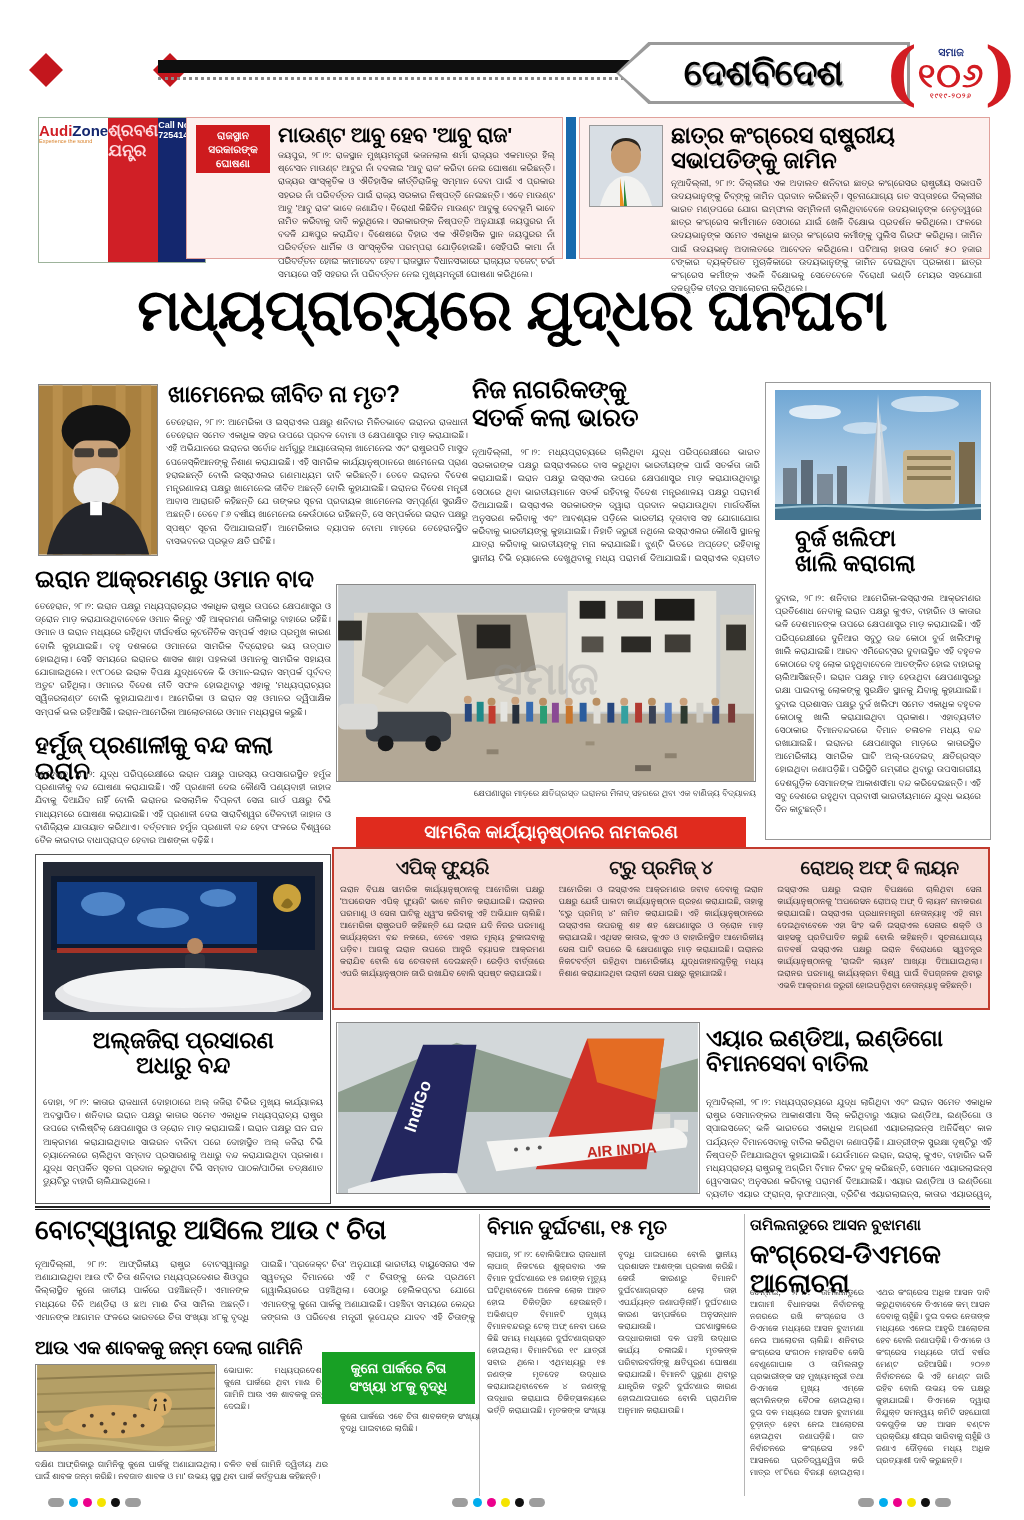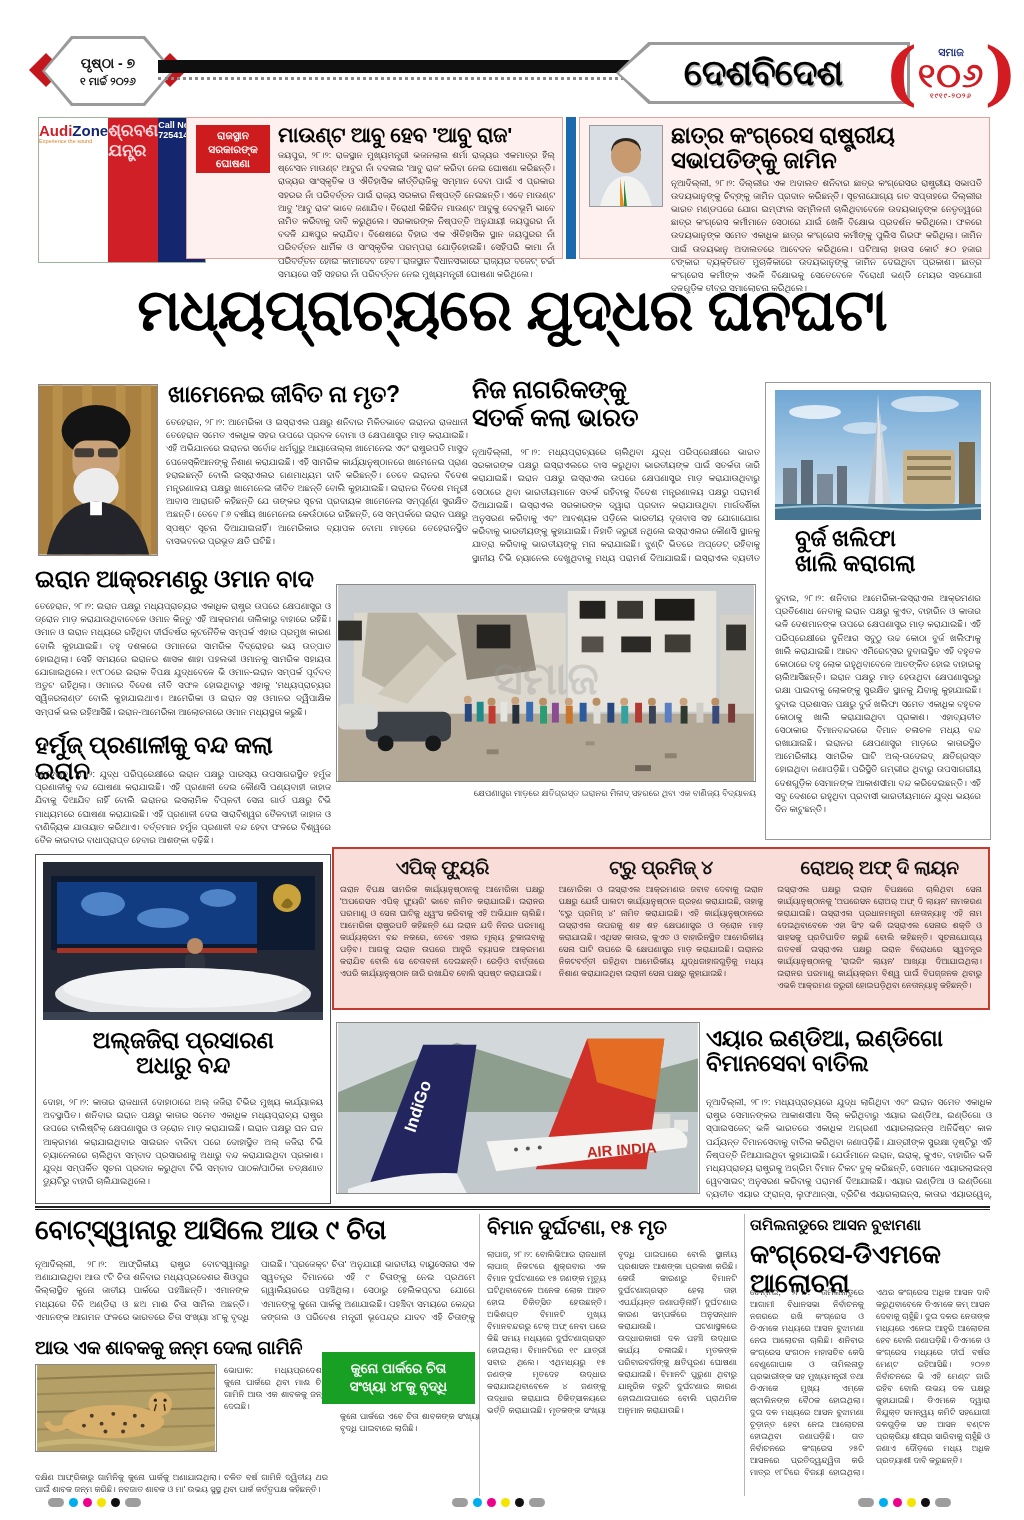--- a/index.html
+++ b/index.html
@@ -81,27 +81,20 @@
   .pill{width:16px;height:9px;border-radius:5px;background:#9d9d9d;display:inline-block;}
   .c-c{background:#00adee}.c-m{background:#ec008c}.c-y{background:#f5e400}.c-k{background:#111}
 </style>
 </head>
 <body>
 
 <div id="page">
 
   <div class="abs red-diamond" style="left:34px;top:58px;"></div>
   <div class="abs red-diamond" style="left:158px;top:58px;"></div>
-  <div class="abs hexwrap">
-    <div class="hex-o"></div>
-    <div class="hex-i">
-      <span>ପୃଷ୍ଠା - ୭</span>
-      <span class="sm">୧ ମାର୍ଚ୍ଚ ୨୦୨୬</span>
-    </div>
-  </div>
   <div class="abs blackbar"></div>
   <div class="abs dotbar"></div>
   <div class="abs pennant-o"></div>
   <div class="abs pennant-i">
     <div>ଦେଶବିଦେଶ</div>
   </div>
   <div class="abs masthead">
     <span class="brk">(</span>
     <div class="mast-mid">
       <span class="mast-paper">ସମାଜ</span>
@@ -261,20 +254,21 @@
         <circle cx="261" cy="118" r="4" fill="#b98f63"></circle>
       <circle cx="289" cy="118" r="4" fill="#caa27d"></circle>
         <circle cx="317" cy="118" r="4" fill="#b98f63"></circle>
       <circle cx="349" cy="118" r="4" fill="#caa27d"></circle>
         <circle cx="381" cy="118" r="4" fill="#b98f63"></circle>
     </g>
     <text x="210" y="110" font-size="46" fill="#9a9a9a" opacity="0.35" font-weight="bold" text-anchor="middle">ସମାଜ</text>
   </svg>
   <div class="abs caption" style="left:336px;top:788px;width:420px;">କ୍ଷେପଣାସ୍ତ୍ର ମାଡ଼ରେ କ୍ଷତିଗ୍ରସ୍ତ ଇରାନର ମିଳାଦ୍ ସହରରେ ଥିବା ଏକ ବାଣିଜ୍ୟ ବିଦ୍ୟାଳୟ</div>
 
+  <div class="abs opsbanner">ସାମରିକ କାର୍ଯ୍ୟାନୁଷ୍ଠାନର ନାମକରଣ</div>
   <div class="abs opsbox">
     <div class="opscol">
       <h3>ଏପିକ୍ ଫ୍ୟୁରି</h3>
       <div class="body-sm">ଇରାନ ବିପକ୍ଷ ସାମରିକ କାର୍ଯ୍ୟାନୁଷ୍ଠାନକୁ ଆମେରିକା ପକ୍ଷରୁ 'ଅପରେସନ ଏପିକ୍ ଫ୍ୟୁରି' ଭାବେ ନାମିତ କରାଯାଇଛି। ଇରାନର ପରମାଣୁ ଓ ସେନା ଘାଟିକୁ ଧ୍ୱଂସ କରିବାକୁ ଏହି ଅଭିଯାନ ଚାଲିଛି। ଆମେରିକା ରାଷ୍ଟ୍ରପତି କହିଛନ୍ତି ଯେ ଇରାନ ଯଦି ନିଜର ପରମାଣୁ କାର୍ଯ୍ୟକ୍ରମ ବନ୍ଦ ନକରେ, ତେବେ ଏହାର ମୂଲ୍ୟ ଚୁକାଇବାକୁ ପଡ଼ିବ। ଆଗକୁ ଇରାନ ଉପରେ ଆହୁରି ବ୍ୟାପକ ଆକ୍ରମଣ କରାଯିବ ବୋଲି ସେ ଚେତାବନୀ ଦେଇଛନ୍ତି। ରେଡ଼ିଓ ବାର୍ତ୍ତାରେ ଏପରି କାର୍ଯ୍ୟାନୁଷ୍ଠାନ ଜାରି ରଖାଯିବ ବୋଲି ସ୍ପଷ୍ଟ କରାଯାଇଛି।</div>
     </div>
     <div class="opscol">
       <h3>ଟ୍ରୁ ପ୍ରମିଜ୍ ୪</h3>
       <div class="body-sm">ଆମେରିକା ଓ ଇସ୍ରାଏଲ ଆକ୍ରମଣର ଜବାବ ଦେବାକୁ ଇରାନ ପକ୍ଷରୁ ଯେଉଁ ପାଲଟା କାର୍ଯ୍ୟାନୁଷ୍ଠାନ ଗ୍ରହଣ କରାଯାଇଛି, ତାହାକୁ 'ଟ୍ରୁ ପ୍ରମିଜ୍ ୪' ନାମିତ କରାଯାଇଛି। ଏହି କାର୍ଯ୍ୟାନୁଷ୍ଠାନରେ ଇସ୍ରାଏଲ ଉପରକୁ ଶହ ଶହ କ୍ଷେପଣାସ୍ତ୍ର ଓ ଡ୍ରୋନ ମାଡ଼ କରାଯାଇଛି। ଏଥିସହ କାତାର, କୁଏତ ଓ ବାହାରିନସ୍ଥିତ ଆମେରିକୀୟ ସେନା ଘାଟି ଉପରେ ଭି କ୍ଷେପଣାସ୍ତ୍ର ମାଡ଼ କରାଯାଇଛି। ଇରାନର ନିକଟବର୍ତ୍ତୀ ରହିଥିବା ଆମେରିକୀୟ ଯୁଦ୍ଧଜାହାଜଗୁଡ଼ିକୁ ମଧ୍ୟ ନିଶାଣ କରାଯାଇଥିବା ଇରାନୀ ସେନା ପକ୍ଷରୁ କୁହାଯାଇଛି।</div>
     </div>
     <div class="opscol">
@@ -356,21 +350,21 @@
       <circle cx="88" cy="68" r="2"></circle>
         <circle cx="108" cy="62" r="2"></circle>
         <circle cx="48" cy="62" r="2"></circle>
     </g>
     <path d="M0 82 Q40 74 90 82 T182 80" stroke="#c7b578" stroke-width="5" fill="none"></path>
   </svg>
   <div class="abs body-sm" style="left:224px;top:1364px;width:104px;height:92px;">ଭୋପାଳ: ମଧ୍ୟପ୍ରଦେଶର କୁନୋ ପାର୍କରେ ଥିବା ମାଈ ଚିତା ଗାମିନି ଆଉ ଏକ ଶାବକକୁ ଜନ୍ମ ଦେଇଛି।</div>
   <div class="abs greenbox preline" style="left:322px;top:1352px;width:153px;height:52px;">କୁନୋ ପାର୍କରେ ଚିତା
 ସଂଖ୍ୟା ୪୮କୁ ବୃଦ୍ଧି</div>
   <div class="abs body-sm" style="left:340px;top:1410px;width:140px;height:46px;">କୁନୋ ପାର୍କରେ ଏବେ ଚିତା ଶାବକଙ୍କ ସଂଖ୍ୟା ବୃଦ୍ଧି ପାଇବାରେ ଲାଗିଛି।</div>
-  <div class="abs body-sm" style="left:35px;top:1458px;width:293px;height:40px;margin-top:13px;">ଦକ୍ଷିଣ ଆଫ୍ରିକାରୁ ଗାମିନିକୁ କୁନୋ ପାର୍କକୁ ଅଣାଯାଇଥିଲା। ଚଳିତ ବର୍ଷ ଗାମିନି ଦ୍ୱିତୀୟ ଥର ପାଇଁ ଶାବକ ଜନ୍ମ କରିଛି। ନବଜାତ ଶାବକ ଓ ମା' ଉଭୟ ସୁସ୍ଥ ଥିବା ପାର୍କ କର୍ତ୍ତୃପକ୍ଷ କହିଛନ୍ତି।</div>
+  <div class="abs body-sm" style="left:35px;top:1458px;width:293px;height:40px;">ଦକ୍ଷିଣ ଆଫ୍ରିକାରୁ ଗାମିନିକୁ କୁନୋ ପାର୍କକୁ ଅଣାଯାଇଥିଲା। ଚଳିତ ବର୍ଷ ଗାମିନି ଦ୍ୱିତୀୟ ଥର ପାଇଁ ଶାବକ ଜନ୍ମ କରିଛି। ନବଜାତ ଶାବକ ଓ ମା' ଉଭୟ ସୁସ୍ଥ ଥିବା ପାର୍କ କର୍ତ୍ତୃପକ୍ଷ କହିଛନ୍ତି।</div>
 
   <div class="abs hl" style="left:487px;top:1216px;width:250px;font-size:20px;">ବିମାନ ଦୁର୍ଘଟଣା, ୧୫ ମୃତ</div>
   <div class="abs body-sm two-col" style="left:487px;top:1248px;width:250px;height:248px;">ଲାପାଜ୍, ୨୮।୨: ବୋଲିଭିଆର ରାଜଧାନୀ ଲାପାଜ୍ ନିକଟରେ ଶୁକ୍ରବାର ଏକ ବିମାନ ଦୁର୍ଘଟଣାରେ ୧୫ ଜଣଙ୍କ ମୃତ୍ୟୁ ଘଟିଥିବାବେଳେ ଅନେକ ଲୋକ ଆହତ ହୋଇ ଚିକିତ୍ସିତ ହେଉଛନ୍ତି। ଅଭିଶପ୍ତ ବିମାନଟି ମୁଖ୍ୟ ବିମାନବନ୍ଦରରୁ ଟେକ୍ ଅଫ୍ ନେବା ପରେ କିଛି ସମୟ ମଧ୍ୟରେ ଦୁର୍ଘଟଣାଗ୍ରସ୍ତ ହୋଇଥିଲା। ବିମାନଟିରେ ୧୯ ଯାତ୍ରୀ ସବାର ଥିଲେ। ଏଥିମଧ୍ୟରୁ ୧୫ ଜଣଙ୍କ ମୃତଦେହ ଉଦ୍ଧାର କରାଯାଇଥିବାବେଳେ ୪ ଜଣଙ୍କୁ ଉଦ୍ଧାର କରାଯାଇ ଚିକିତ୍ସାଳୟରେ ଭର୍ତ୍ତି କରାଯାଇଛି। ମୃତକଙ୍କ ସଂଖ୍ୟା ବୃଦ୍ଧି ପାଇପାରେ ବୋଲି ସ୍ଥାନୀୟ ପ୍ରଶାସନ ଆଶଙ୍କା ପ୍ରକାଶ କରିଛି। କେଉଁ କାରଣରୁ ବିମାନଟି ଦୁର୍ଘଟଣାଗ୍ରସ୍ତ ହେଲା ତାହା ଏପର୍ଯ୍ୟନ୍ତ ଜଣାପଡ଼ିନାହିଁ। ଦୁର୍ଘଟଣାର କାରଣ ସମ୍ପର୍କରେ ଅନୁସନ୍ଧାନ କରାଯାଉଛି। ଘଟଣାସ୍ଥଳରେ ଉଦ୍ଧାରକାରୀ ଦଳ ପହଞ୍ଚି ଉଦ୍ଧାର କାର୍ଯ୍ୟ ଚଳାଇଛି। ମୃତକଙ୍କ ପରିବାରବର୍ଗଙ୍କୁ କ୍ଷତିପୂରଣ ଘୋଷଣା କରାଯାଇଛି। ବିମାନଟି ପୁରୁଣା ଥିବାରୁ ଯାନ୍ତ୍ରିକ ତ୍ରୁଟି ଦୁର୍ଘଟଣାର କାରଣ ହୋଇଥାଇପାରେ ବୋଲି ପ୍ରାଥମିକ ଅନୁମାନ କରାଯାଉଛି।</div>
 
   <div class="abs bk-kicker" style="left:750px;top:1216px;width:240px;">ତାମିଲନାଡୁରେ ଆସନ ବୁଝାମଣା</div>
   <div class="abs hl" style="left:750px;top:1240px;width:240px;font-size:26px;">କଂଗ୍ରେସ-ଡିଏମକେ ଆଲୋଚନା</div>
   <div class="abs body-sm two-col" style="left:750px;top:1286px;width:240px;height:210px;">ଚେନ୍ନଇ, ୨୮।୨: ତାମିଲନାଡୁରେ ଆଗାମୀ ବିଧାନସଭା ନିର୍ବାଚନକୁ ନଜରରେ ରଖି କଂଗ୍ରେସ ଓ ଡିଏମକେ ମଧ୍ୟରେ ଆସନ ବୁଝାମଣା ନେଇ ଆଲୋଚନା ଚାଲିଛି। ଶନିବାର କଂଗ୍ରେସ ସଂଗଠନ ମହାସଚିବ କେସି ବେଣୁଗୋପାଳ ଓ ତାମିଲନାଡୁ ପ୍ରଭାରୀଙ୍କ ସହ ମୁଖ୍ୟମନ୍ତ୍ରୀ ତଥା ଡିଏମକେ ମୁଖ୍ୟ ଏମ୍‌କେ ଷ୍ଟାଲିନଙ୍କ ବୈଠକ ହୋଇଥିଲା। ଦୁଇ ଦଳ ମଧ୍ୟରେ ଆସନ ବୁଝାମଣା ଚୂଡ଼ାନ୍ତ ହେବା ନେଇ ଆଲୋଚନା ହୋଇଥିବା ଜଣାପଡ଼ିଛି। ଗତ ନିର୍ବାଚନରେ କଂଗ୍ରେସ ୨୫ଟି ଆସନରେ ପ୍ରତିଦ୍ୱନ୍ଦ୍ୱିତା କରି ମାତ୍ର ୧୮ଟିରେ ବିଜୟୀ ହୋଇଥିଲା। ଏଥର କଂଗ୍ରେସ ଅଧିକ ଆସନ ଦାବି କରୁଥିବାବେଳେ ଡିଏମକେ କମ୍ ଆସନ ଦେବାକୁ ଚାହୁଁଛି। ଦୁଇ ଦଳର ନେତାଙ୍କ ମଧ୍ୟରେ ଏନେଇ ଆହୁରି ଆଲୋଚନା ହେବ ବୋଲି ଜଣାପଡ଼ିଛି। ଡିଏମକେ ଓ କଂଗ୍ରେସ ମଧ୍ୟରେ ଦୀର୍ଘ ବର୍ଷର ମେଣ୍ଟ ରହିଆସିଛି। ୨୦୨୬ ନିର୍ବାଚନରେ ଭି ଏହି ମେଣ୍ଟ ଜାରି ରହିବ ବୋଲି ଉଭୟ ଦଳ ପକ୍ଷରୁ କୁହାଯାଇଛି। ଡିଏମକେ ଦ୍ୱାରା ନିଯୁକ୍ତ ସମନ୍ୱୟ କମିଟି ସହଯୋଗୀ ଦଳଗୁଡ଼ିକ ସହ ଆସନ ବଣ୍ଟନ ପ୍ରକ୍ରିୟା ଶୀଘ୍ର ସାରିବାକୁ ଚାହୁଁଛି ଓ ଜଣାଏ ଦୌଡ଼ରେ ମଧ୍ୟ ଅଧିକ ପ୍ରତ୍ୟାଶୀ ଦାବି କରୁଛନ୍ତି।</div>
 
   <div class="abs regmarks" style="left:48px;top:1498px;">
     <span class="pill"></span>

